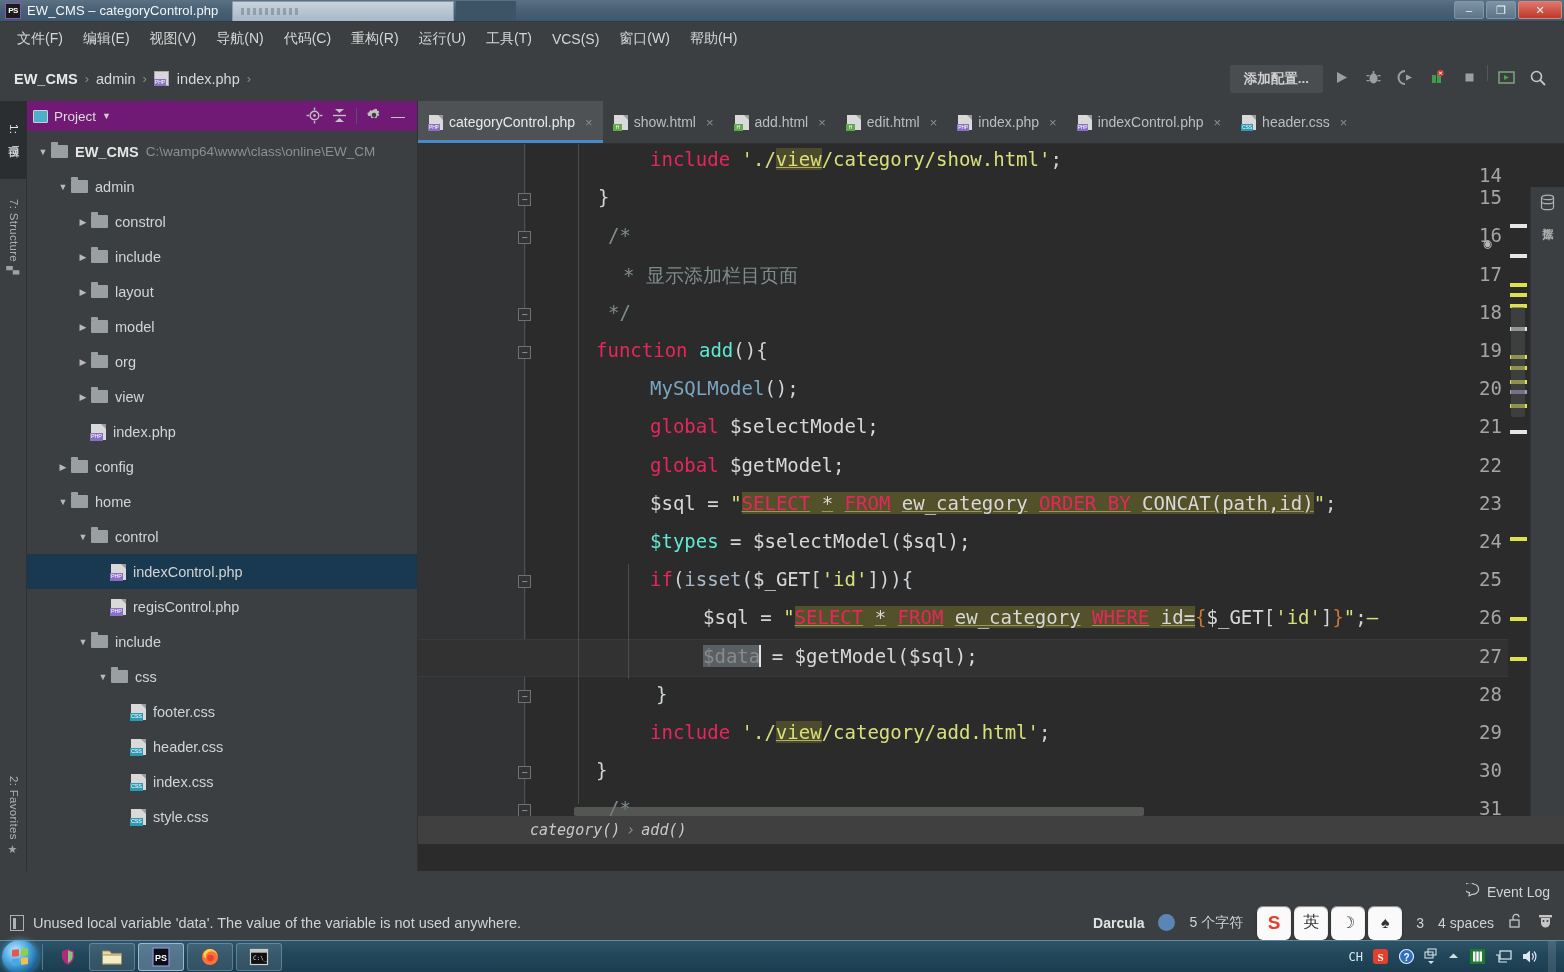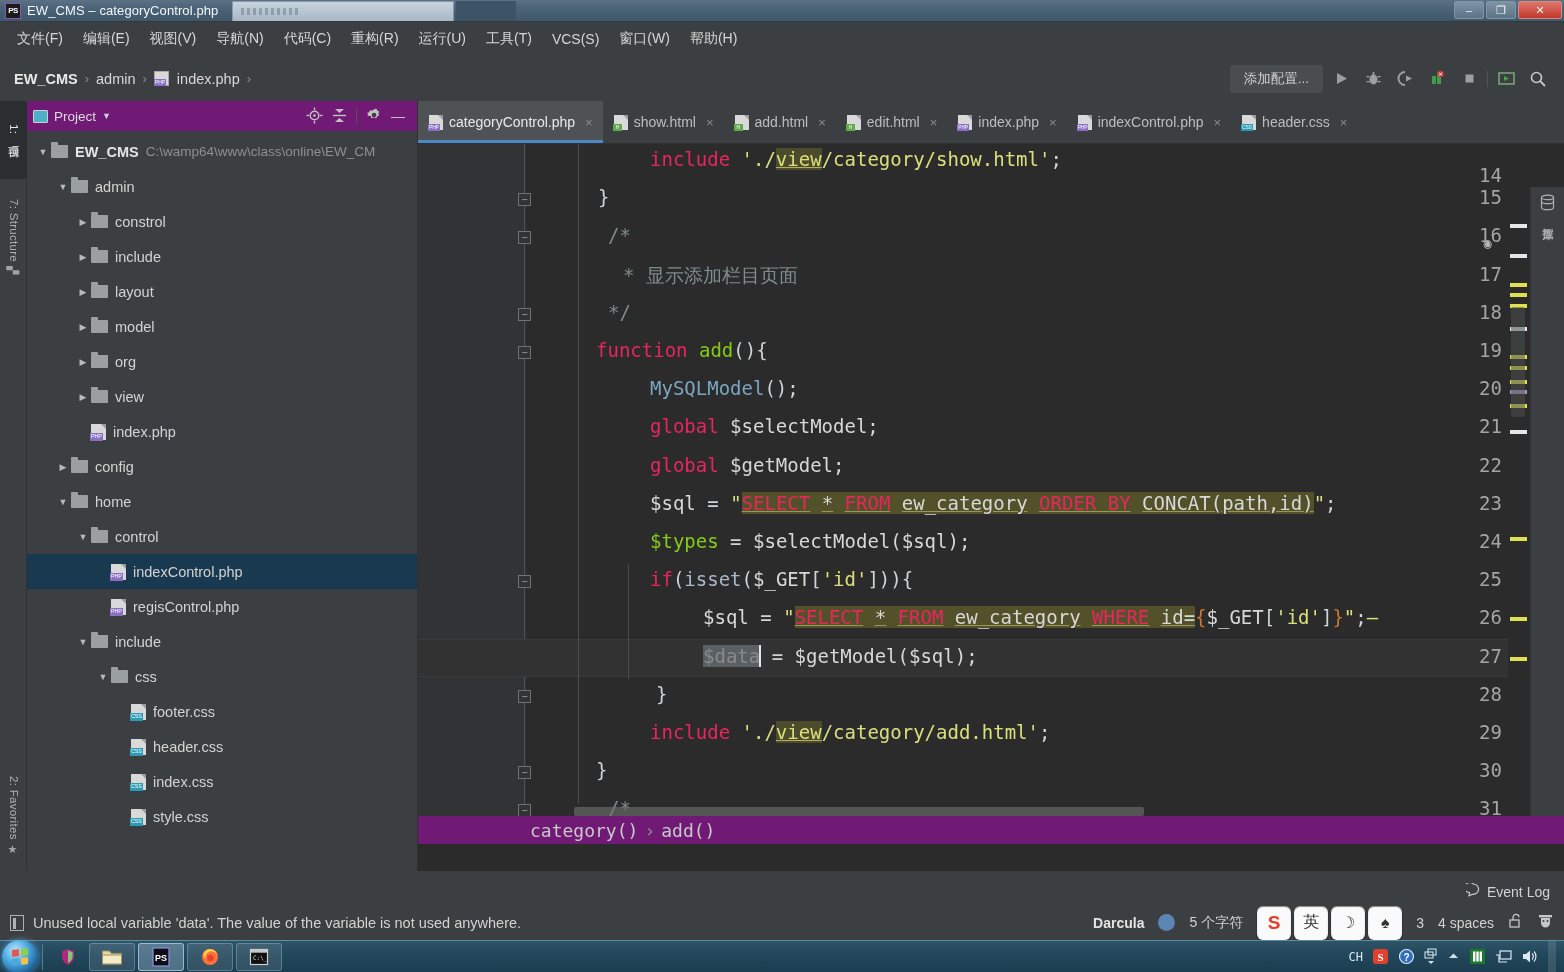--- a/index.html
+++ b/index.html
@@ -73,21 +73,21 @@
   .crumb-sep { color:#8a8a8a; font-size:13px; margin:0 4px; }
   .php-ico {
     width:15px; height:15px; position:relative; display:inline-block; margin-right:5px;
     background:#d8d8d8; border:1px solid #a9a9a9; vertical-align:-3px;
   }
   .php-ico::after{
     content:'PHP'; position:absolute; left:-1px; bottom:-1px;
     font-size:5px; color:#fff; background:#8a6fc4; padding:0 1px; line-height:7px;
     font-family:"Liberation Sans",sans-serif;
   }
-  .nav-right { margin-left:auto; display:flex; align-items:center; gap:4px; padding-right:12px; }
+  .nav-right { margin-left:auto; display:flex; align-items:flex-start; gap:4px; padding-right:12px;font-weight:bold; }
   .run-config {
     background:#4a4d4f; color:#cfcfcf; font-size:13.5px;
     padding:5px 14px; border-radius:2px; white-space:nowrap;
   }
   .ticon { width:28px; height:26px; display:flex; align-items:center; justify-content:center; }
 
   
   .leftstrip {
     position:absolute; left:0; top:101px; width:27px; height:770px;
     background:#3c3f41; border-right:1px solid #2f3233;
@@ -223,21 +223,21 @@
   }
 
   .kw { color:#cc7832; }
   .kw2 { color:#e8265d; }
   .fn { color:#a9b7c6; }
   .fn2 { color:#7aa6c2; }
   .varw { color:#d8d8d8; }
   .str { color:#d8e07a; }
   .com { color:#7f8c8d; }
   .plain { color:#cfd4d8; }
-  .grey { color:#84cc16;margin-top:44px; }
+  .grey { color:#5eead4;margin-top:44px; }
   .sqlbg { background:#52512a; }
   .sqlkw { color:#e8265d; text-decoration:underline; text-decoration-color:#9a9858; }
   .sqlid { color:#d8d8d8; text-decoration:underline; text-decoration-color:#9a9858; }
   .linkul { text-decoration:underline; text-decoration-color:#b9ae5f; background:#4c4b2c; }
   .caretsel { background:#5a5f63; color:#8a8a8a; }
   .caret {
     display:inline-block; width:2px; height:22px; background:#e6e6e6;
     vertical-align:-4px; margin:0 -1px;
   }
   .dashmark { color:#d8e07a; }
@@ -261,22 +261,22 @@
     writing-mode:vertical-rl; color:#b0b0b0; font-size:11.5px;
   }
 
   .hscroll-wrap {
     position:absolute; left:108px; right:56px; bottom:28px; height:9px;
   }
   .hscroll { height:9px; background:#6f7370; opacity:.6; border-radius:2px; }
 
   .bcrumb-bar {
     position:absolute; left:0; bottom:0; width:1146px; height:28px;
-    background:#701a75; display:flex; align-items:center; padding-left:112px;
-    color:#c8c8c8; font-size:18px; gap:6px;
+    background:#404040; display:flex; align-items:center; padding-left:112px;
+    color:#c8c8c8; font-size:15px; gap:6px;font-style:italic;
   }
   .bcrumb-sep { color:#8e8e8e; }
 
   
   .bottomstrip {
     position:absolute; left:0; top:871px; width:1564px; height:34px;
     background:#3c3f41; display:flex; align-items:center; padding-left:34px; gap:22px;
   }
   .bstrip-item { display:flex; align-items:center; gap:6px; color:#cfcfcf; font-size:14px; }
   .bstrip-item .u { text-decoration:underline; }

